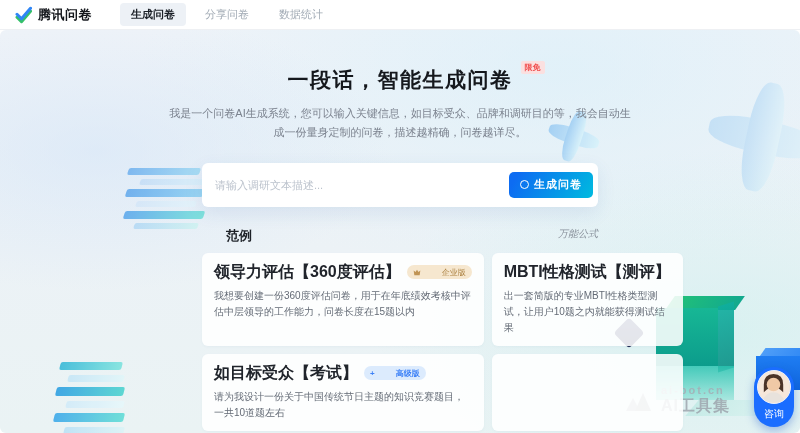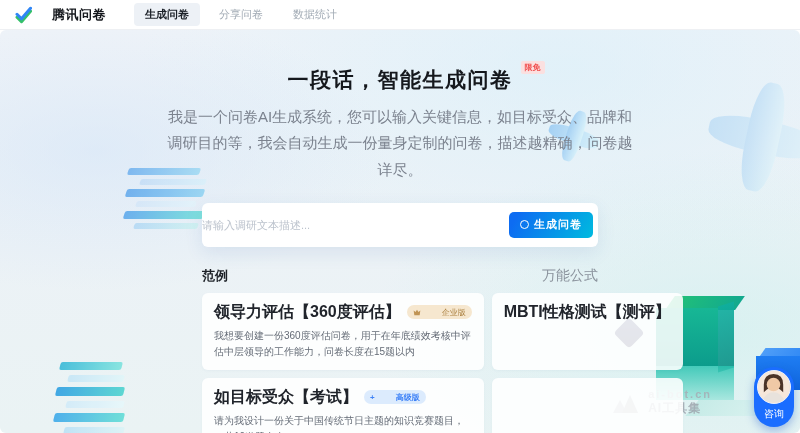--- a/index.html
+++ b/index.html
@@ -10,21 +10,21 @@
     background:#fff;
   }
   .page { position:relative; width:800px; height:433px; overflow:hidden; }
 
   
   .navbar {
     position:relative; z-index:30;
     height:30px; background:#fff; border-bottom:1px solid #eef0f3;
     display:flex; align-items:center; padding:0 14px;
   }
-  .logo { display:flex; align-items:center; gap:20px; cursor:pointer; }
+  .logo { display:flex; align-items:center; gap:6px; cursor:pointer; }
   .logo-text { font-size:13px; font-weight:bold; color:#14171c; letter-spacing:.5px; }
   .nav-tabs { display:flex; align-items:center; margin-left:28px; gap:8px; }
   .nav-tab { font-size:11px; color:#a2abb5; padding:4px 11px; border-radius:4px; cursor:pointer; white-space:nowrap; }
   .nav-tab.active { background:#edf1f6; color:#1c2128; font-weight:bold; }
 
   
   .stage {
     position:relative; width:800px; height:403px; overflow:hidden;
     background:
       radial-gradient(420px 200px at 12% 30%, rgba(210,228,248,.55), rgba(210,228,248,0) 70%),
@@ -52,62 +52,62 @@
   .center-col { position:relative; z-index:10; width:396px; margin:0 auto; padding-top:36px; }
   .hero-title-wrap { text-align:center; }
   .hero-title { position:relative; display:inline-block; font-size:21px; font-weight:bold; color:#15181d; letter-spacing:1.5px; }
   .hero-badge {
     position:absolute; right:-32px; top:-5px;
     font-size:8px; font-weight:bold; color:#f04f4f; background:#fbe0e0;
     padding:1px 4px; border-radius:2px; letter-spacing:0;
   }
   .hero-desc {
     width:470px; margin:10px auto 0 -37px; text-align:center;
-    font-size:15px; color:#7b828e; line-height:1.75;
+    font-size:11px; color:#7b828e; line-height:1.75;
   }
 
   
   .gen-bar {
     margin-top:20px; width:396px; height:44px; background:#fff; border-radius:6px;
     box-shadow:0 6px 18px rgba(40,90,170,.10);
-    display:flex; align-items:center; 
+    display:flex; align-items:center; padding-left:13px;
   }
   .gen-input { flex:1; border:none; outline:none; background:transparent; font-size:11px; color:#333;
     font-family:"Liberation Sans","DejaVu Sans",sans-serif; }
   .gen-input::placeholder { color:#bcc3cd; }
   .gen-btn {
     margin-right:5px; height:26px; padding:0 11px; border:none; border-radius:5px; cursor:pointer;
     background:linear-gradient(120deg,#0d6cf2 10%,#00b6e0 95%);
     color:#fff; font-size:11px; font-weight:bold; letter-spacing:1px;
     display:flex; align-items:center; gap:5px; white-space:nowrap;
   }
   .ring-icon { width:9px; height:9px; border:1.6px solid #fff; border-radius:50%; display:inline-block; }
 
   
-  .examples-head { margin-top:20px; display:flex; justify-content:space-between; align-items:flex-start; }
+  .examples-head { margin-top:20px; display:flex; justify-content:space-between; align-items:flex-start;margin-left:24px; }
   .examples-title { font-size:13px; font-weight:bold; color:#1d2127; }
-  .examples-link { font-size:14px; color:#8a929c; cursor:pointer; }
+  .examples-link { font-size:10px; color:#8a929c; cursor:pointer;font-style:italic; }
 
   .cards { margin-top:8px; display:grid; grid-template-columns:1fr 1fr; gap:8px; }
   .card {
     background:rgba(255,255,255,.88); border-radius:6px; padding:9px 12px 10px; cursor:pointer;
     box-shadow:0 1px 3px rgba(80,110,160,.05);
   }
   .card-title-row { display:flex; align-items:center; gap:6px; }
   .card-title { font-size:16px; font-weight:bold; color:#20242b; white-space:nowrap; }
   .card-badge { display:inline-flex; align-items:center; gap:21px; font-size:8px; padding:1.5px 6px; border-radius:8px; white-space:nowrap; }
   .badge-gold { background:#f6e7cf; color:#ab8040; }
   .badge-blue { background:#dcebfd; color:#3e82f7; font-weight:bold; }
   .card-body { margin-top:5px; font-size:10px; color:#646b76; line-height:1.6; }
 
   
-  .watermark { position:absolute; right:88px; bottom:16px; display:flex; align-items:center; gap:7px; opacity:.8;margin-top:24px; }
+  .watermark { position:absolute; right:70px; bottom:16px; display:flex; align-items:center; gap:7px; opacity:.8;margin-top:24px; }
   .wm-text { text-align:left; color:#a6abb3; }
   .wm-line1 { font-size:11px; font-weight:bold; letter-spacing:2px; }
-  .wm-line2 { font-size:12px; font-weight:bold; letter-spacing:1px; color:#9ba1aa; }
+  .wm-line2 { font-size:16px; font-weight:bold; letter-spacing:1px; color:#9ba1aa; }
 
   
   .consult {
     position:absolute; right:6px; bottom:6px; width:40px; height:60px;
     background:#1a6dff; border-radius:20px; cursor:pointer;
     display:flex; flex-direction:column; align-items:center; padding-top:3px;
     box-shadow:0 4px 10px rgba(20,80,200,.35); z-index:40;
   }
   .consult-avatar { width:34px; height:34px; border-radius:50%; overflow:hidden; background:#f3e2d2; border:1.5px solid #e8f0ff; }
   .consult-label { margin-top:3px; font-size:10px; color:#fff; }
@@ -217,20 +217,21 @@
             </span>
           </div>
           <div class="card-body">我想要创建一份360度评估问卷，用于在年底绩效考核中评估中层领导的工作能力，问卷长度在15题以内</div>
         </div>
 
 
         <div class="card">
           <div class="card-title-row">
             <span class="card-title">MBTI性格测试【测评】</span>
           </div>
+          <div class="card-body">出一套简版的专业MBTI性格类型测试，让用户10题之内就能获得测试结果</div>
         </div>
 
         <div class="card">
           <div class="card-title-row">
             <span class="card-title">如目标受众【考试】</span>
             <span class="card-badge badge-blue">
               <span style="font-weight:bold;">+</span>
               <span>高级版</span>
             </span>
           </div>

